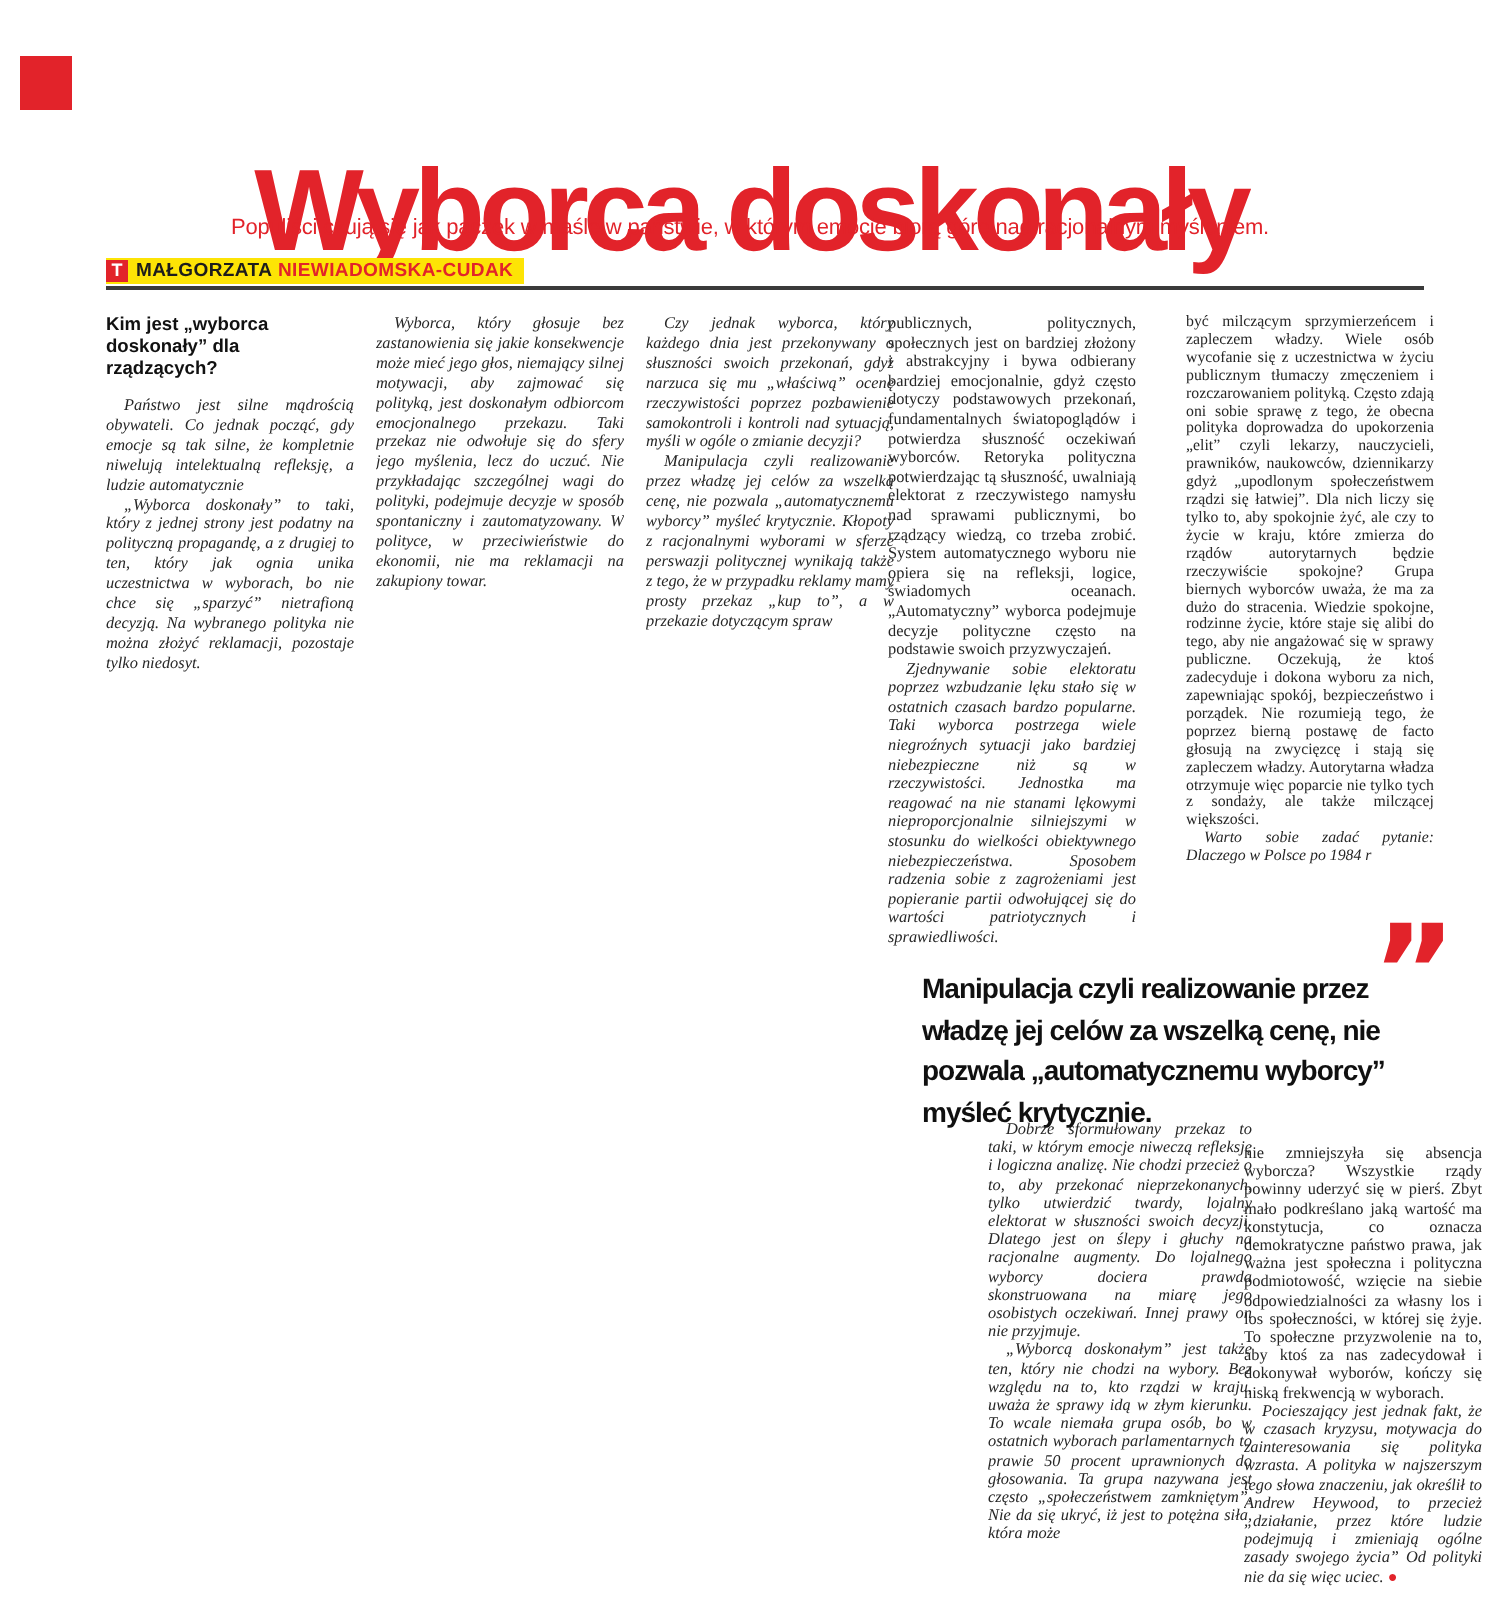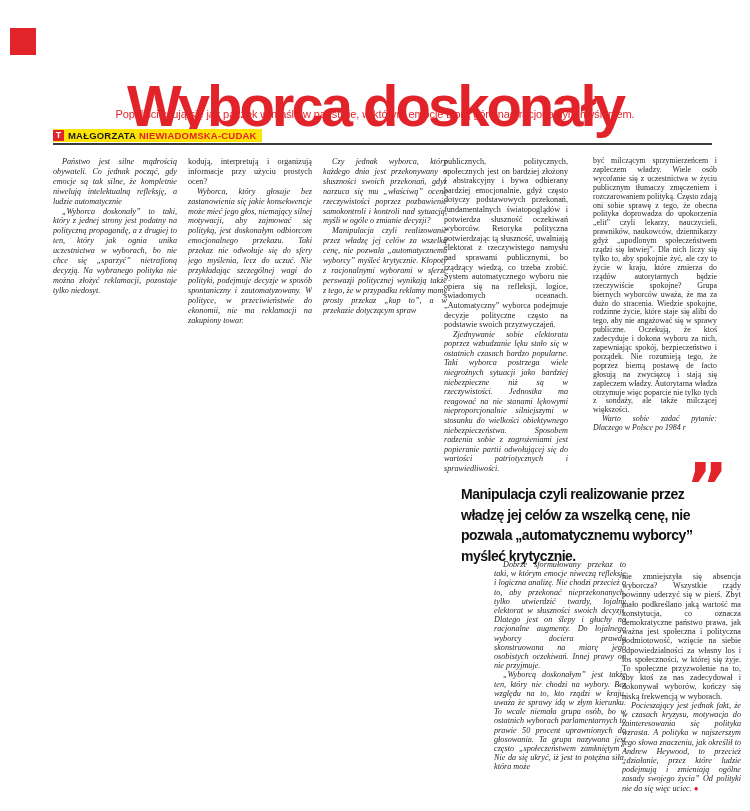--- a/index.html
+++ b/index.html
@@ -86,26 +86,26 @@
   <div class="lead">Populiści czują się jak pączek w maśle w państwie, w którym emocje biorą górę nad racjonalnym myśleniem.</div>
 
   <div class="byline">
     <span class="byline-logo">T</span>
     <span class="byline-name"><span>MAŁGORZATA</span>&nbsp;<span class="last">NIEWIADOMSKA-CUDAK</span></span>
   </div>
 
   <div class="rule"></div>
 
   <div class="col c1">
+    <h3 class="col-heading">Kim jest „wyborca doskonały” dla rządzących?</h3>
     <p class="ind">Państwo jest silne mądrością obywateli. Co jednak począć, gdy emocje są tak silne, że kompletnie niwelują intelektualną refleksję, a ludzie automatycznie</p>
     <p class="ind">„Wyborca doskonały” to taki, który z jednej strony jest podatny na polityczną propagandę, a z drugiej to ten, który jak ognia unika uczestnictwa w wyborach, bo nie chce się „sparzyć” nietrafioną decyzją. Na wybranego polityka nie można złożyć reklamacji, pozostaje tylko niedosyt.</p>
   </div>
 
   <div class="col c2">
-    <p>kodują, interpretują i organizują informacje przy użyciu prostych ocen?</p>
     <p class="ind">Wyborca, który głosuje bez zastanowienia się jakie konsekwencje może mieć jego głos, niemający silnej motywacji, aby zajmować się polityką, jest doskonałym odbiorcom emocjonalnego przekazu. Taki przekaz nie odwołuje się do sfery jego myślenia, lecz do uczuć. Nie przykładając szczególnej wagi do polityki, podejmuje decyzje w sposób spontaniczny i zautomatyzowany. W polityce, w przeciwieństwie do ekonomii, nie ma reklamacji na zakupiony towar.</p>
   </div>
 
   <div class="col c3">
     <p class="ind">Czy jednak wyborca, który każdego dnia jest przekonywany o słuszności swoich przekonań, gdyż narzuca się mu „właściwą” ocenę rzeczywistości poprzez pozbawienie samokontroli i kontroli nad sytuacją, myśli w ogóle o zmianie decyzji?</p>
     <p class="ind">Manipulacja czyli realizowanie przez władzę jej celów za wszelką cenę, nie pozwala „automatycznemu wyborcy” myśleć krytycznie. Kłopoty z racjonalnymi wyborami w sferze perswazji politycznej wynikają także z tego, że w przypadku reklamy mamy prosty przekaz „kup to”, a w przekazie dotyczącym spraw</p>
   </div>
 
   <div class="col c4">
     <p>publicznych, politycznych, społecznych jest on bardziej złożony i abstrakcyjny i bywa odbierany bardziej emocjonalnie, gdyż często dotyczy podstawowych przekonań, fundamentalnych światopoglądów i potwierdza słuszność oczekiwań wyborców. Retoryka polityczna potwierdzając tą słuszność, uwalniają elektorat z rzeczywistego namysłu nad sprawami publicznymi, bo rządzący wiedzą, co trzeba zrobić. System automatycznego wyboru nie opiera się na refleksji, logice, świadomych oceanach. „Automatyczny” wyborca podejmuje decyzje polityczne często na podstawie swoich przyzwyczajeń.</p>

